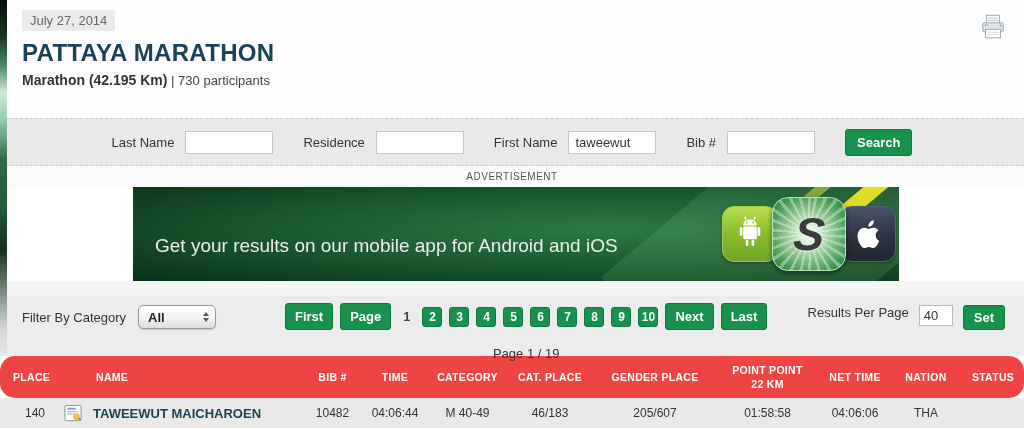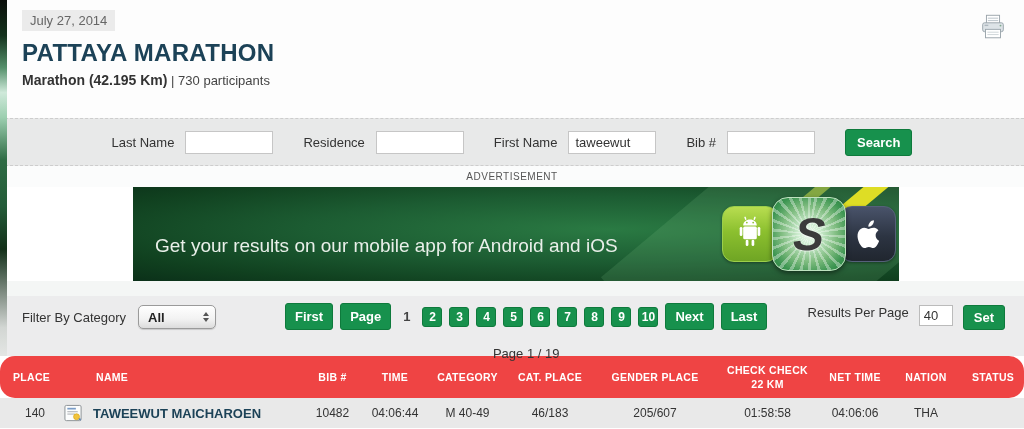--- a/index.html
+++ b/index.html
@@ -269,21 +269,21 @@
 <div class="results-table">
   <div class="thead">
     <div class="th c-place">PLACE</div>
     <div class="th c-name">NAME</div>
     <div class="th c-bib">BIB #</div>
     <div class="th c-time">TIME</div>
     <div class="th c-cat">CATEGORY</div>
     <div class="th c-catpl">CAT. PLACE</div>
     <div class="th c-gender">GENDER PLACE</div>
     <div class="th c-check">
-      <div>CHECK CHECK</div>
+      <div>POINT POINT</div>
       <div>22 KM</div>
     </div>
     <div class="th c-net">NET TIME</div>
     <div class="th c-nation">NATION</div>
     <div class="th c-status">STATUS</div>
   </div>
 
   <div class="trow">
     <div class="td c-place">140</div>
     <div class="td c-name">

